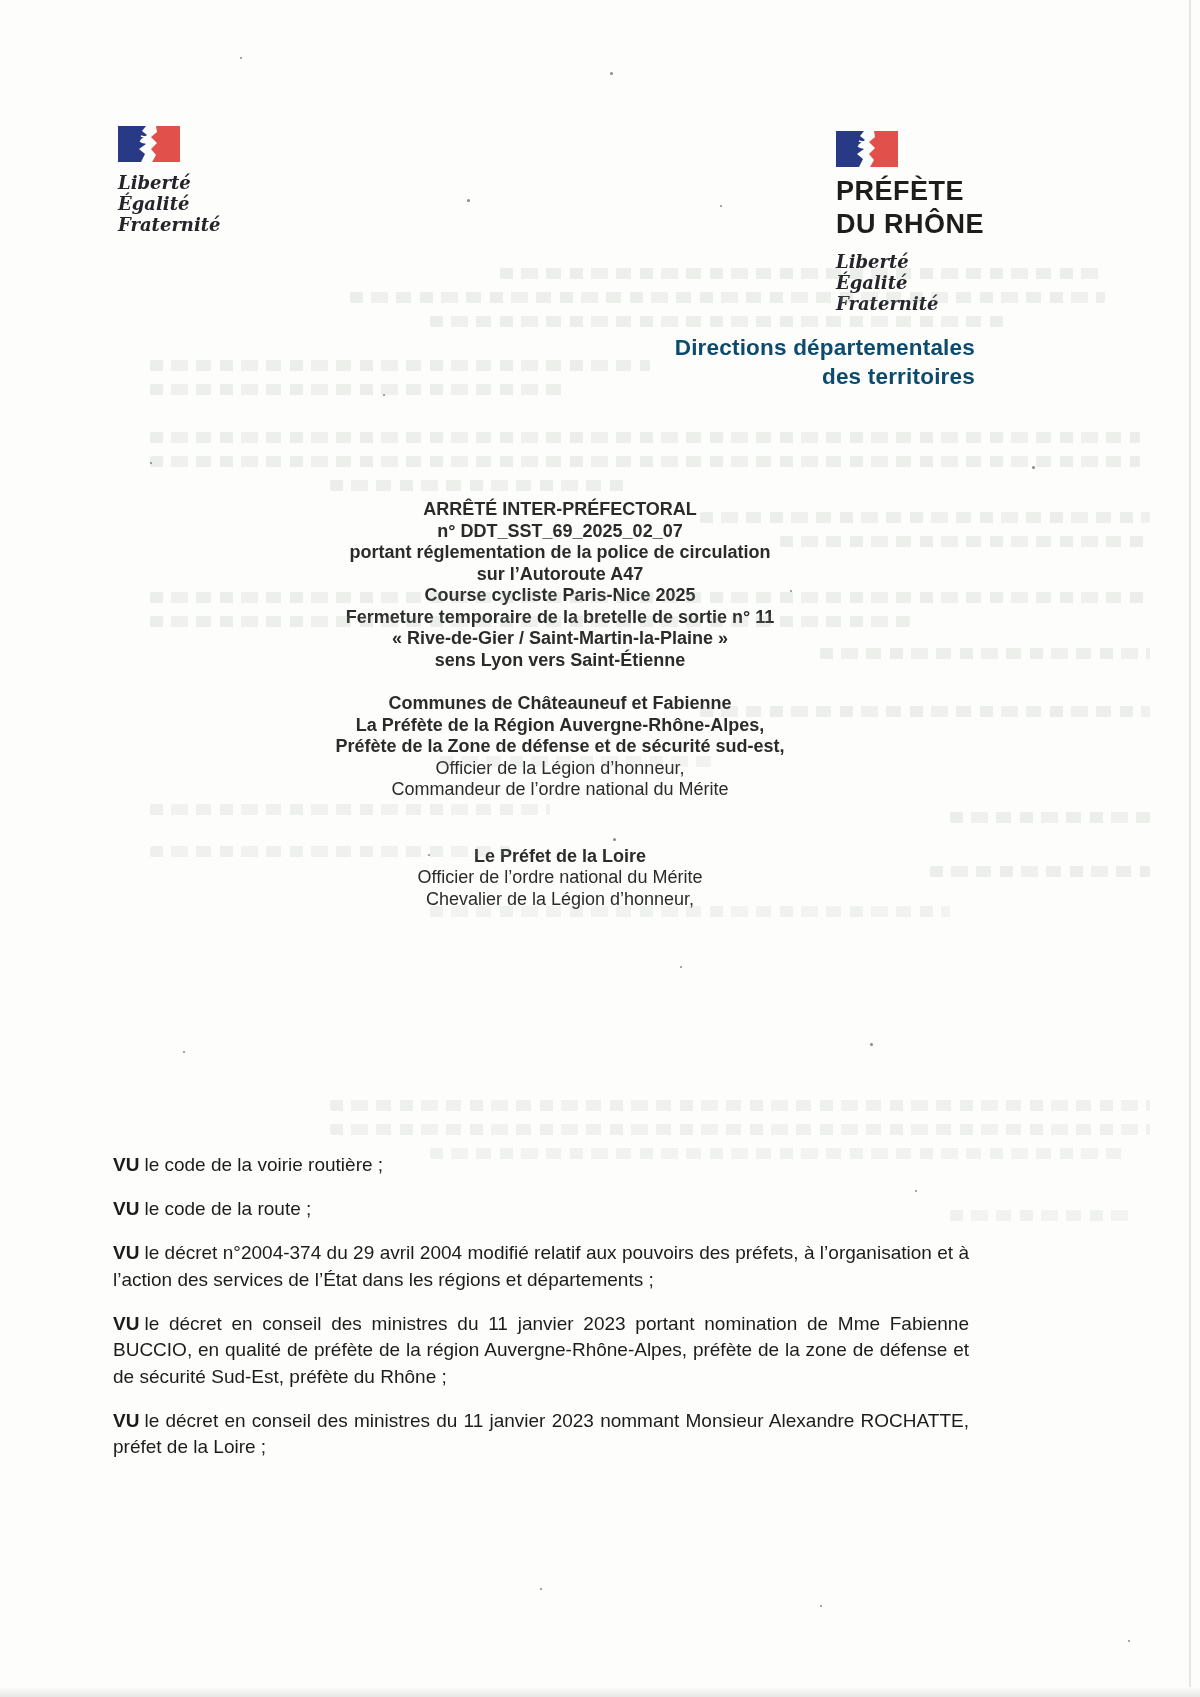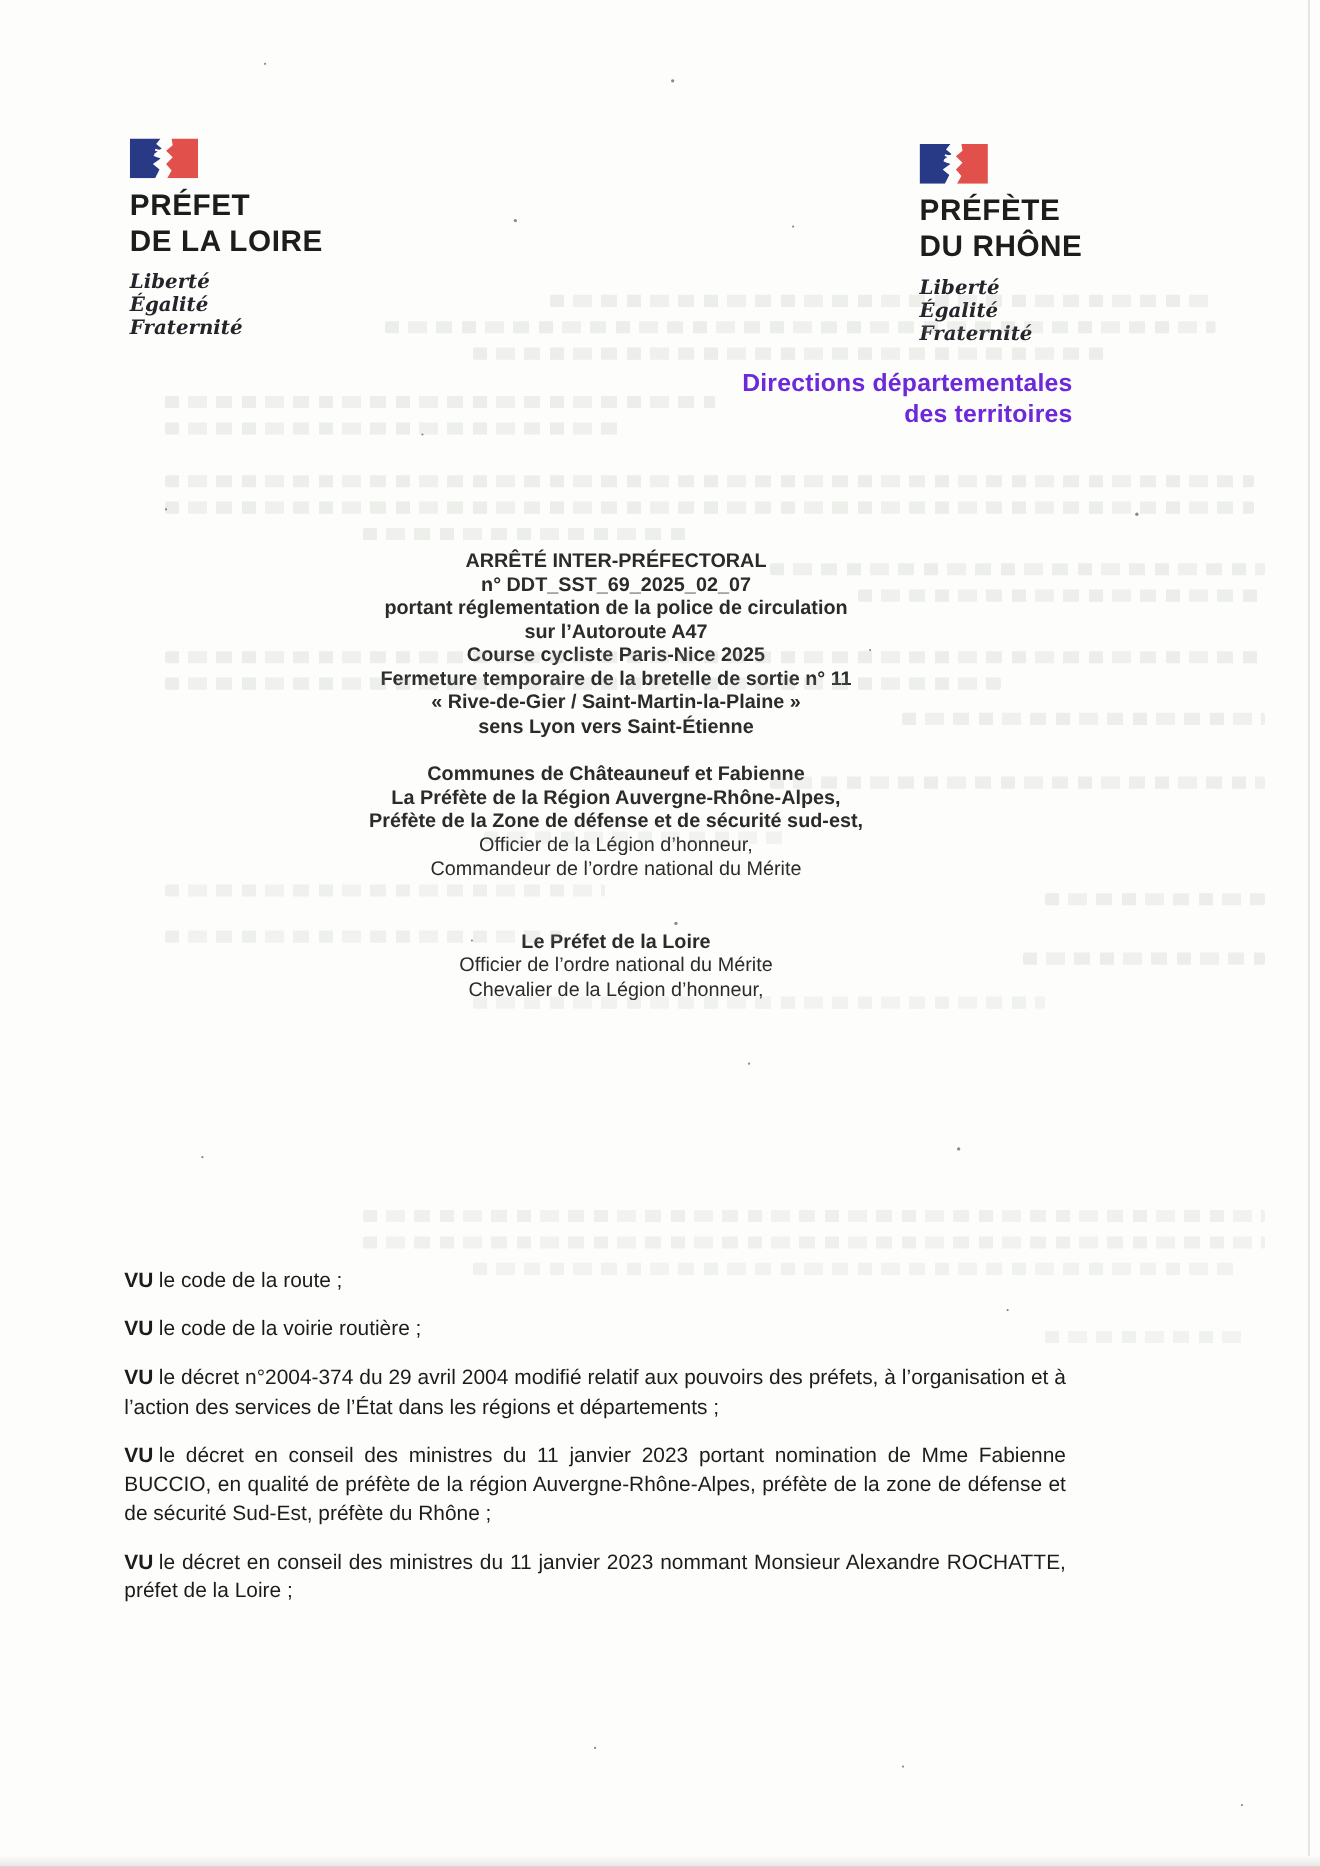--- a/index.html
+++ b/index.html
@@ -24,21 +24,21 @@
     font-family:"DejaVu Serif", serif;
     font-style:italic;font-weight:600;
     font-size:18px;line-height:21px;color:#24242a;
   }
   .logo-loire{left:118px;top:126px;}
   .logo-rhone{left:836px;top:131px;}
   
   .service{
     position:absolute;top:333px;right:225px;
     text-align:right;font-weight:bold;
-    font-size:22.5px;line-height:29px;color:#6d28d9;
+    font-size:22.5px;line-height:29px;color:#0c4a6e;
     letter-spacing:.2px;
   }
   
   .title-wrap{
     position:absolute;left:160px;top:499px;width:800px;
     text-align:center;color:#2b2b29;
   }
   .title-wrap .ln{font-size:18px;line-height:21.5px;}
   .title-wrap .b{font-weight:bold;}
   .blk{margin:0;}
@@ -80,24 +80,20 @@
 <body>
 
 <div class="page">
 
   <div class="gov-logo logo-loire">
     <svg class="flag" width="64" height="36" viewBox="0 0 64 36">
       <path d="M0,0 H28 L24,5 L29,9 L22,14 L28,18 L21,23 L27,28 L23,36 H0 Z" fill="#283a85"></path>
       <path d="M23,10 q5,2 8,0 M22,15 q5,3 9,1" stroke="#ffffff" stroke-width="1.6" fill="none"></path>
       <path d="M38,0 H62 V36 H34 L38,29 L33,23 L39,17 L33,11 L39,6 Z" fill="#e1504a"></path>
     </svg>
-    <div class="gov-name">
-      <div>PRÉFET</div>
-      <div>DE LA LOIRE</div>
-    </div>
     <div class="motto">
       <div>Liberté</div>
       <div>Égalité</div>
       <div>Fraternité</div>
     </div>
   </div>
 
   <div class="gov-logo logo-rhone">
     <svg class="flag" width="64" height="36" viewBox="0 0 64 36">
       <path d="M0,0 H28 L24,5 L29,9 L22,14 L28,18 L21,23 L27,28 L23,36 H0 Z" fill="#283a85"></path>
@@ -149,22 +145,22 @@
 
     <div class="blk blk-loire">
       <div class="ln b">Le Préfet de la Loire</div>
       <div class="ln">Officier de l’ordre national du Mérite</div>
       <div class="ln">Chevalier de la Légion d’honneur,</div>
     </div>
 
   </div>
 
   <div class="visas">
+    <p><b>VU</b><span>le code de la voirie routière ;</span></p>
     <p><b>VU</b><span>le code de la route ;</span></p>
-    <p><b>VU</b><span>le code de la voirie routière ;</span></p>
     <p><b>VU</b><span>le décret n°2004-374 du 29 avril 2004 modifié relatif aux pouvoirs des préfets, à l’organisation et à l’action des services de l’État dans les régions et départements ;</span></p>
     <p><b>VU</b><span>le décret en conseil des ministres du 11 janvier 2023 portant nomination de Mme Fabienne BUCCIO, en qualité de préfète de la région Auvergne-Rhône-Alpes, préfète de la zone de défense et de sécurité Sud-Est, préfète du Rhône ;</span></p>
     <p><b>VU</b><span>le décret en conseil des ministres du 11 janvier 2023 nommant Monsieur Alexandre ROCHATTE, préfet de la Loire ;</span></p>
   </div>
 
   <div class="ghost" style="left:500px;top:268px;width:600px"></div>
   <div class="ghost" style="left:350px;top:292px;width:755px"></div>
   <div class="ghost" style="left:430px;top:316px;width:575px"></div>
   <div class="ghost" style="left:150px;top:360px;width:500px"></div>
   <div class="ghost" style="left:150px;top:384px;width:420px"></div>

